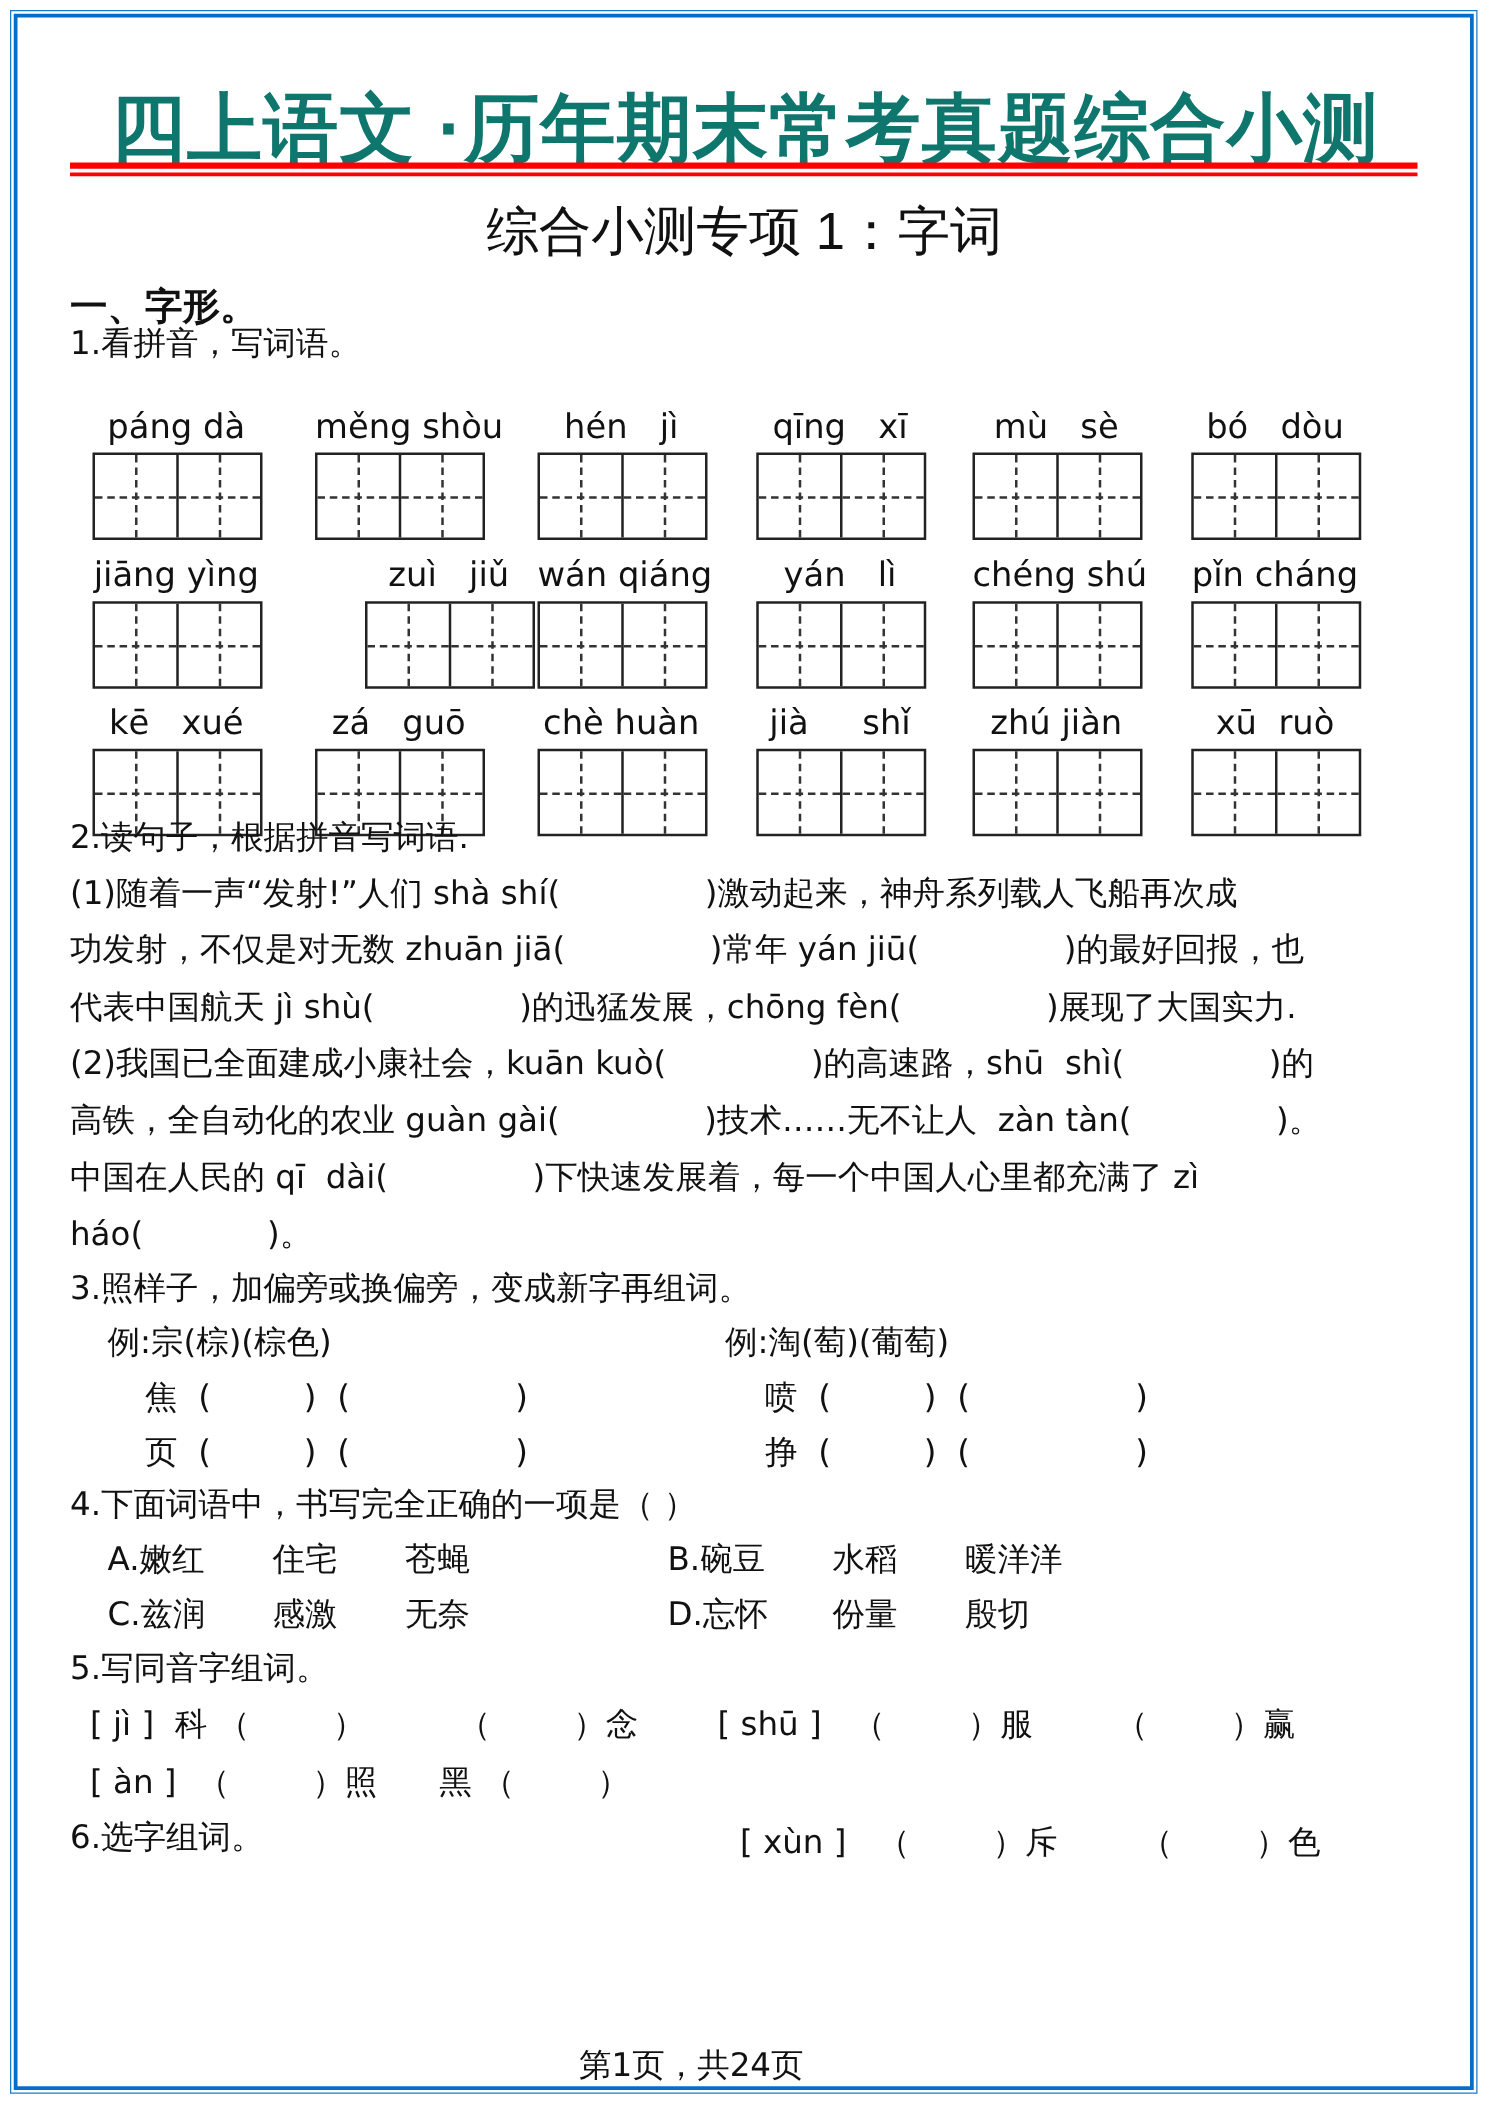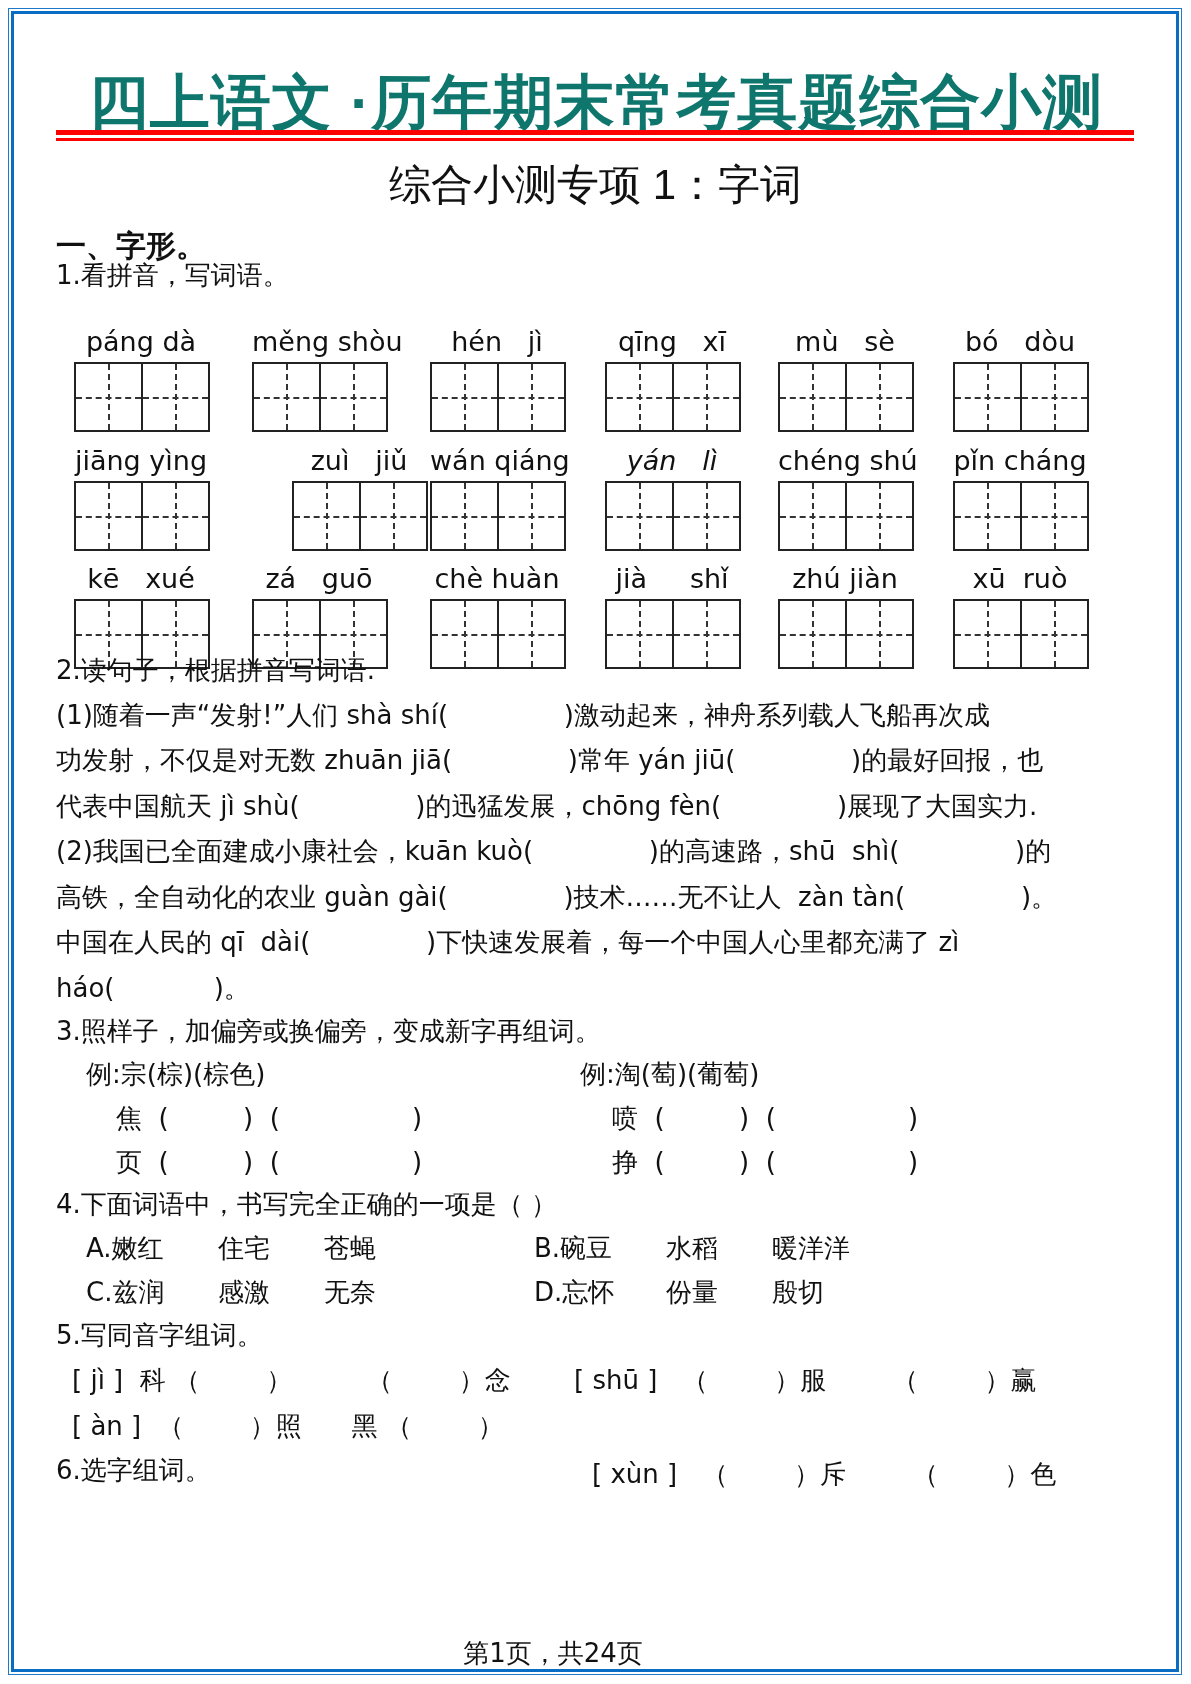--- a/index.html
+++ b/index.html
@@ -168,21 +168,21 @@
         <div class="box">
           <div class="h"></div>
           <div class="v"></div>
         </div>
         <div class="box">
           <div class="h"></div>
           <div class="v"></div>
         </div>
       </div>
     </div>
-    <div class="grid-item" style="left: 605px; top: 444px; font-style: italic;">
+    <div class="grid-item" style="left: 605px; top: 444px;">
       <div class="pinyin">yán   lì</div>
       <div class="boxes">
         <div class="box">
           <div class="h"></div>
           <div class="v"></div>
         </div>
         <div class="box">
           <div class="h"></div>
           <div class="v"></div>
         </div>

